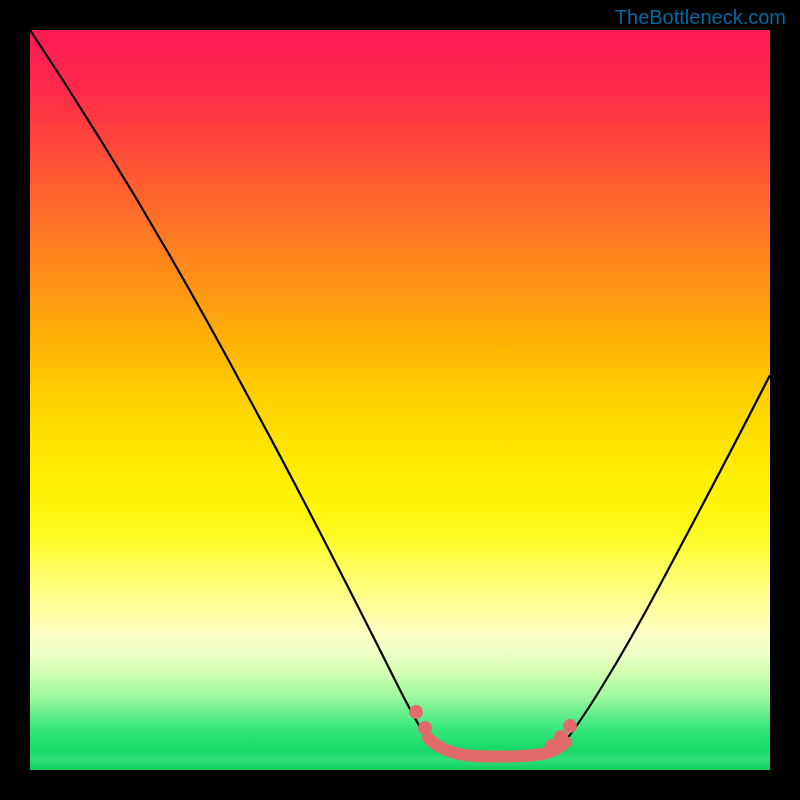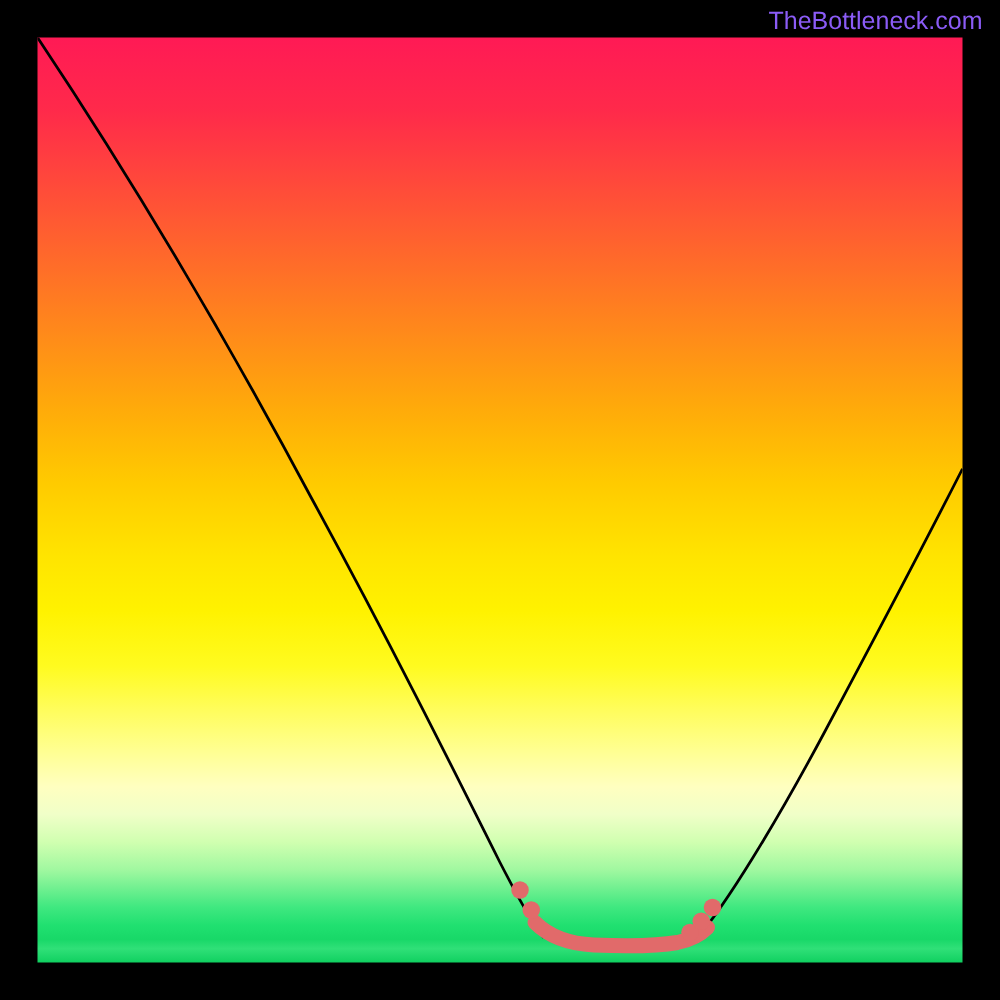--- a/index.html
+++ b/index.html
@@ -8,21 +8,21 @@
     height: 800px;
     background: #000;
     position: relative;
     overflow: hidden;
     font-family: Arial, sans-serif;
   }
   .watermark {
     position: absolute;
     top: 6px;
     right: 14px;
-    color: #8b5cf6;
+    color: #0369a1;
     font-size: 20px;
     font-weight: normal;
     z-index: 10;
   }
   .plot-area {
     position: absolute;
     left: 30px;
     top: 30px;
     width: 740px;
     height: 740px;

